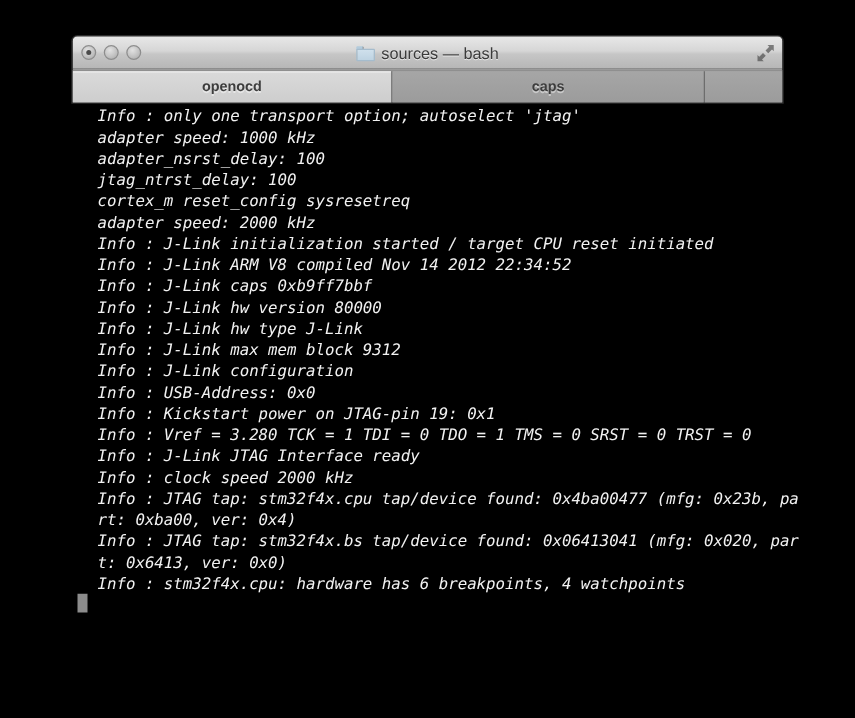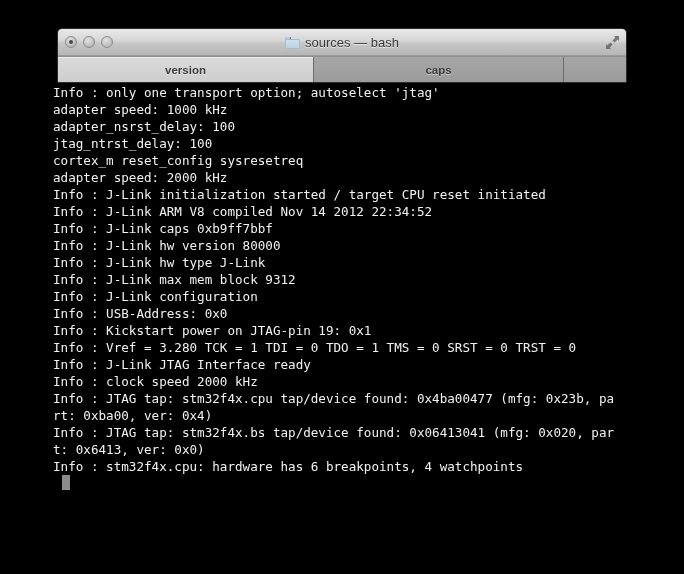--- a/index.html
+++ b/index.html
@@ -20,30 +20,31 @@
     position: absolute;
     left: 0; top: 0;
     width: 684px;
     height: 574px;
     background: #000000;
     z-index: 1;
   }
 
   #terminal-output {
     position: absolute;
-    left: 53px;
+    left: 78px;
     top: 84px;
     width: 563px;
     font-family: "DejaVu Sans Mono", monospace;
     font-size: 12.6px;
     line-height: 17px;
     color: #f2f2f2;
     white-space: pre-wrap;
     word-break: break-all;
     letter-spacing: 0px;
+    font-style: italic;
   }
   .term-line {
     white-space: pre-wrap;
     word-break: break-all;
   }
   #cursor-block {
     position: absolute;
     left: 62px;
     top: 475px;
     width: 8px;
@@ -213,18 +214,18 @@
 
     <div id="fullscreen-button">
       <svg width="15" height="15" viewBox="0 0 15 15">
         <path d="M14 1 L14 6 L12.6 4.6 L9.6 7.6 L7.4 5.4 L10.4 2.4 L9 1 Z" fill="#3f3f3f"></path>
         <path d="M1 14 L1 9 L2.4 10.4 L5.4 7.4 L7.6 9.6 L4.6 12.6 L6 14 Z" fill="#3f3f3f"></path>
       </svg>
     </div>
   </div>
 
   <div id="tab-bar">
-    <div class="tab active">version</div>
+    <div class="tab active">openocd</div>
     <div class="tab inactive">caps</div>
     <div class="tab empty"></div>
   </div>
 
 </div>
 
 </body></html>

